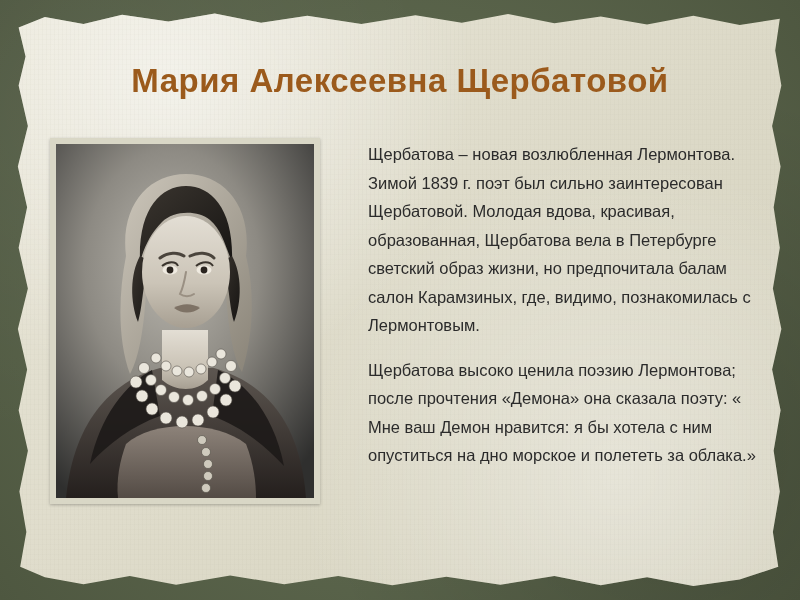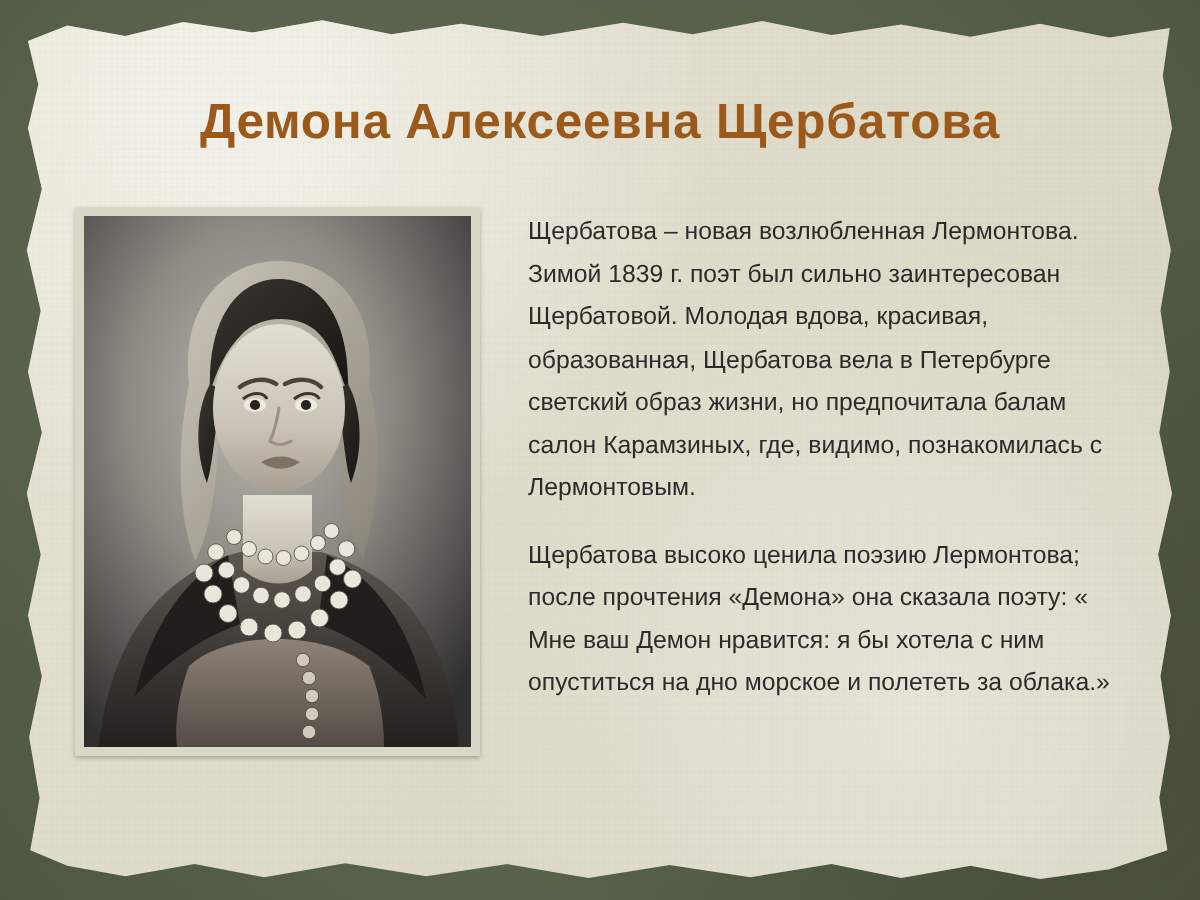--- a/index.html
+++ b/index.html
@@ -101,21 +101,21 @@
     position: relative;
     width: 100%;
     height: 100%;
     overflow: hidden;
     background: #2e2e2e;
   }
   .portrait svg { display: block; width: 100%; height: 100%; }
 
   .text-col {
     position: absolute;
-    left: 352px;
+    left: 368px;
     top: 140px;
     width: 398px;
   }
   .para {
     color: #2b2b2b;
     font-size: 16.5px;
     line-height: 28.5px;
     margin: 0 0 16px 0;
     text-align: left;
   }
@@ -124,21 +124,21 @@
 </head>
 <body>
 
 <div class="slide">
   <div class="slide-bg"></div>
 
   <div class="paper">
     <div class="paper-texture"></div>
   </div>
 
-  <div class="title">Демона  Алексеевна Щербатова</div>
+  <div class="title">Мария  Алексеевна Щербатовой</div>
 
   <div class="portrait-frame">
     <div class="portrait">
       <svg viewBox="0 0 258 354" preserveAspectRatio="xMidYMid slice">
         <defs>
           <radialGradient id="bgGrad" cx="45%" cy="35%" r="75%">
             <stop offset="0%" stop-color="#b9b6ae"></stop>
             <stop offset="45%" stop-color="#8d8a83"></stop>
             <stop offset="100%" stop-color="#2f2f2e"></stop>
           </radialGradient>

